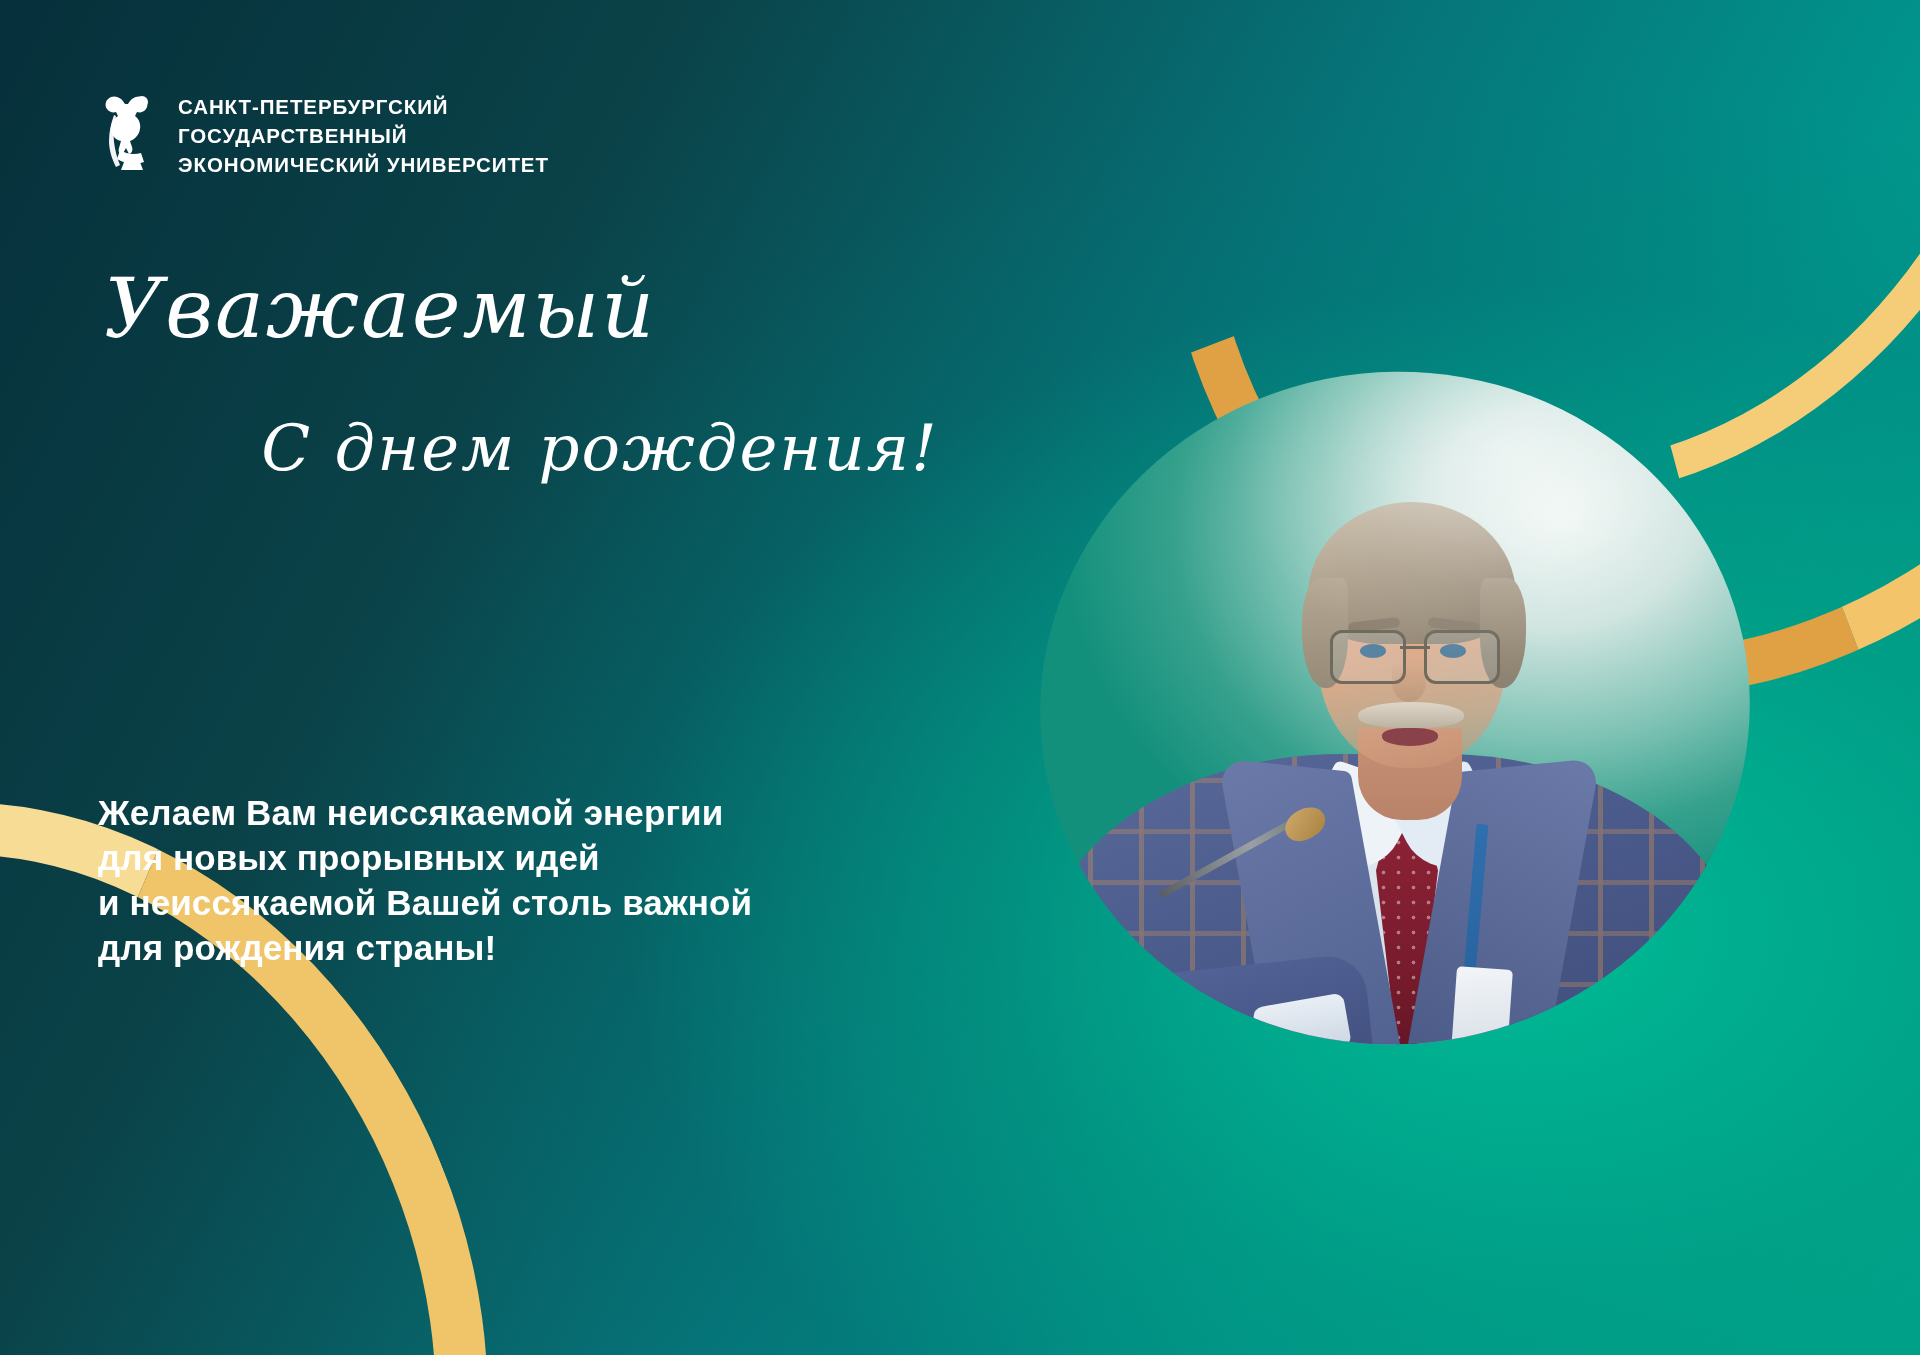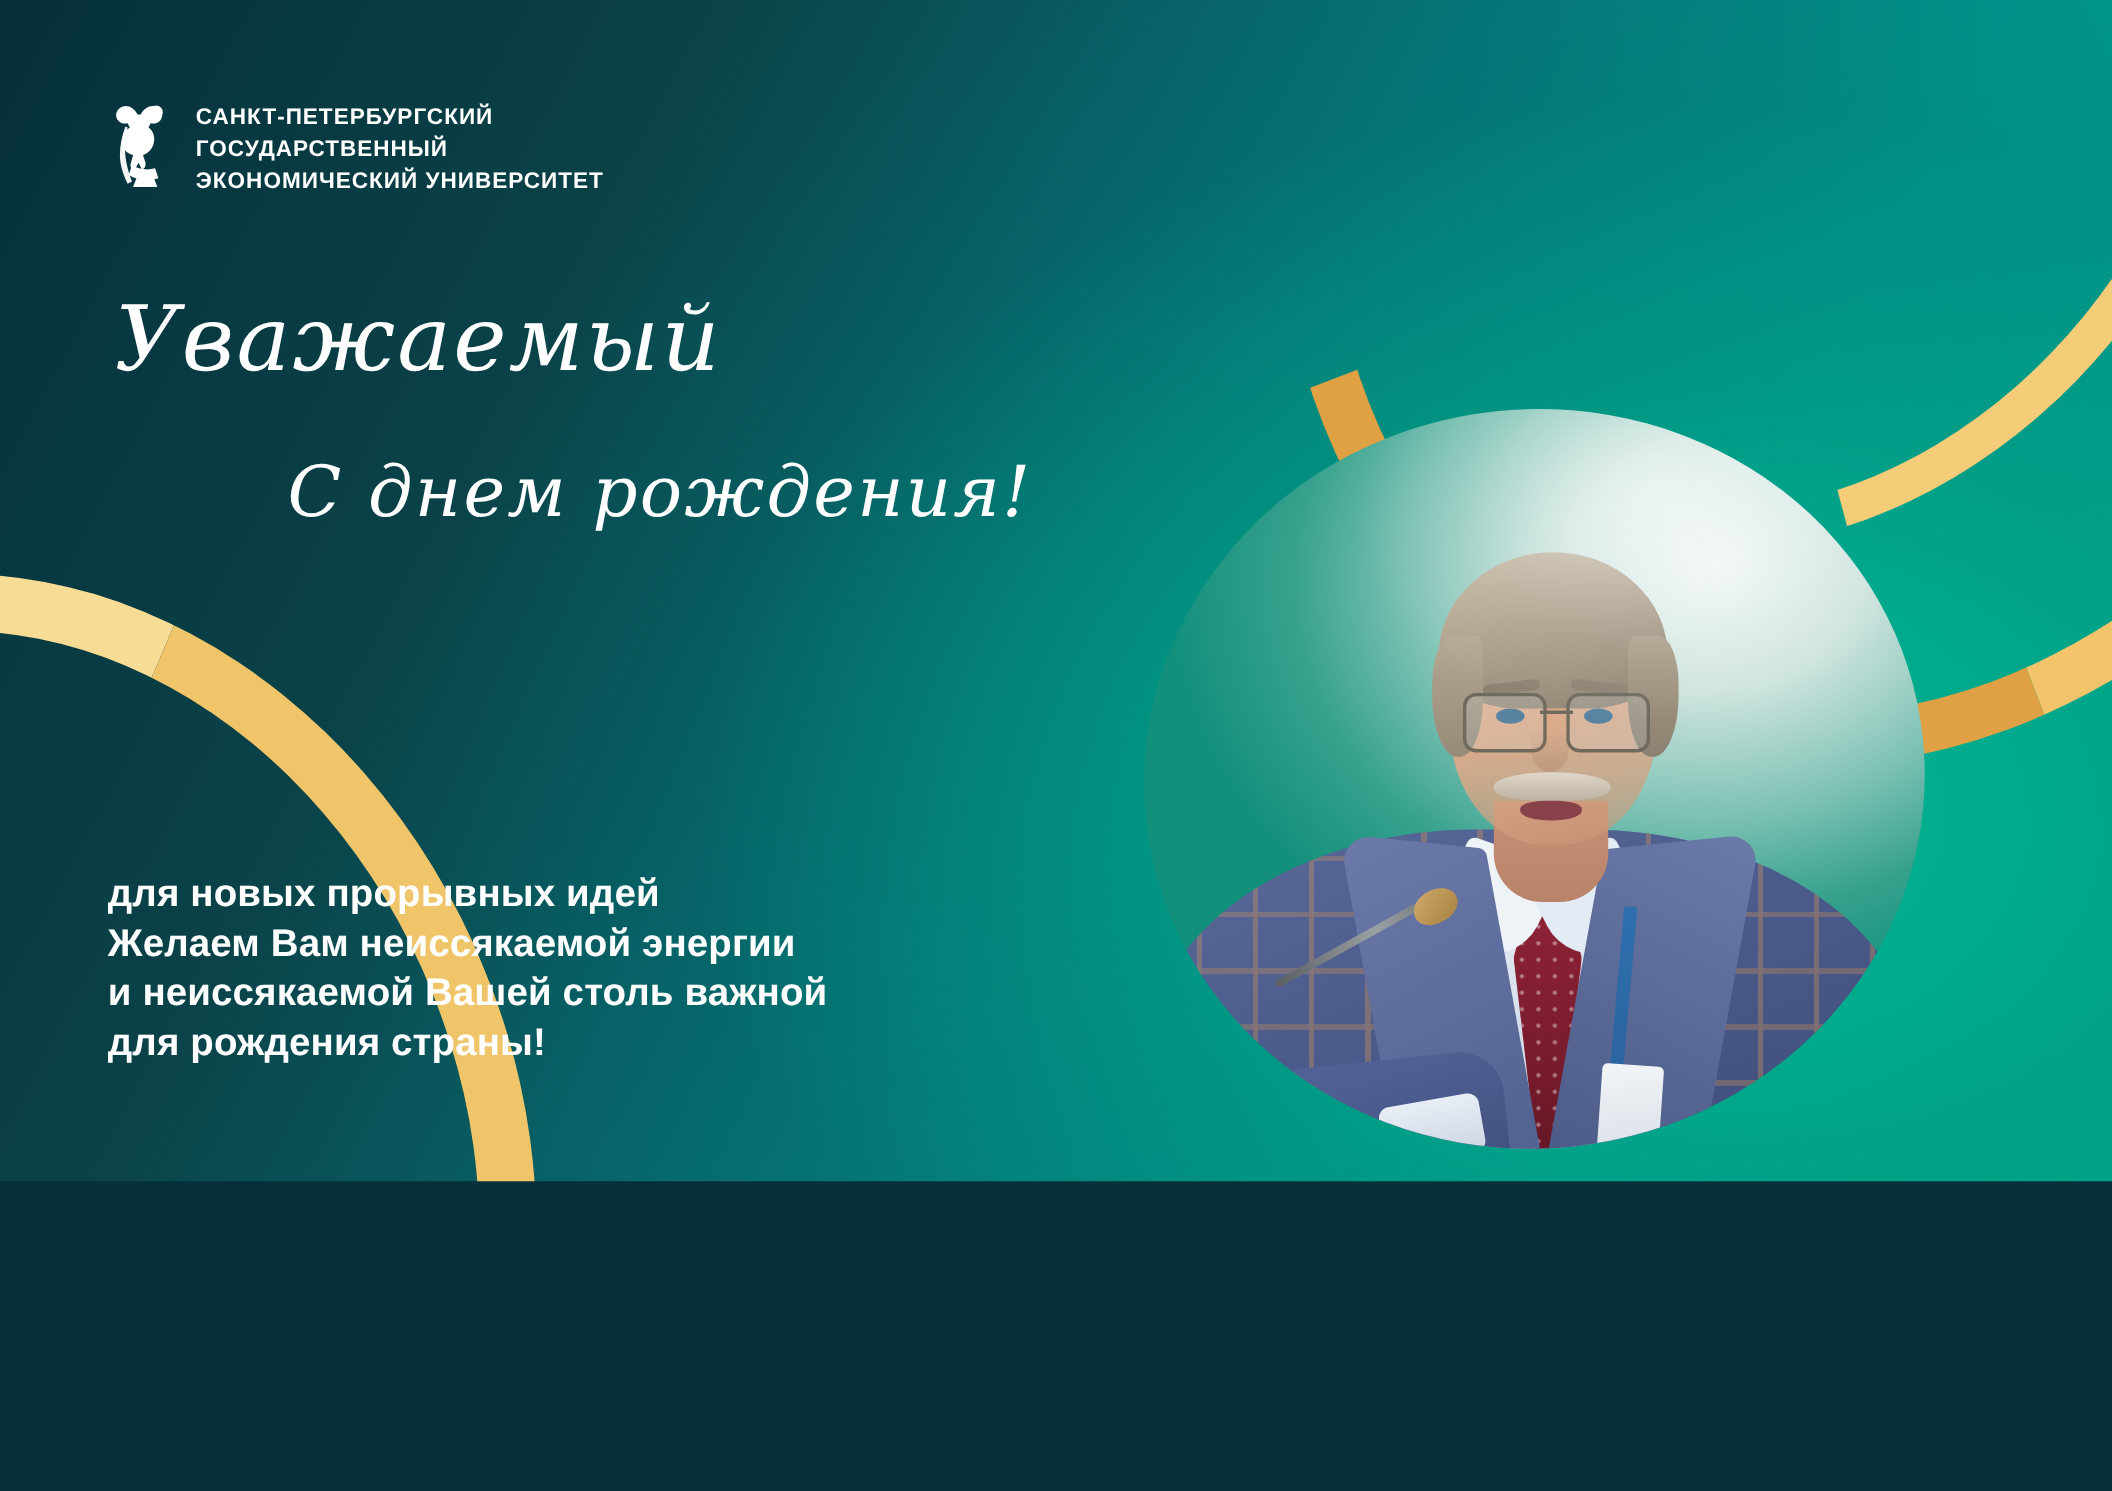--- a/index.html
+++ b/index.html
@@ -6,21 +6,21 @@
     margin: 0;
     padding: 0;
     background: #07313a;
   }
   body {
     font-family: "Liberation Sans", sans-serif;
   }
   .card {
     position: relative;
     width: 1920px;
-    height: 1074px;
+    height: 1355px;
     overflow: hidden;
     background:
       radial-gradient(ellipse 1500px 1100px at 78% 68%, rgba(0,190,150,0.95) 0%, rgba(0,160,130,0.55) 34%, rgba(0,110,105,0.18) 58%, rgba(0,0,0,0) 76%),
       linear-gradient(118deg, #06303b 0%, #0a4248 26%, #06757a 54%, #01948c 74%, #00a88f 100%);
   }
 
   
   .gold-arc {
     position: absolute;
     border-style: solid;
@@ -504,22 +504,22 @@
       <span class="logo-line">ЭКОНОМИЧЕСКИЙ УНИВЕРСИТЕТ</span>
     </span>
   </div>
 
   <div class="script-block">
     <div class="script-line script-hello">Уважаемый</div>
     <div class="script-line script-wish">С днем рождения!</div>
   </div>
 
   <div class="body-block">
+    <div class="body-line">Желаем Вам неиссякаемой энергии</div>
     <div class="body-line">для новых прорывных идей</div>
-    <div class="body-line">Желаем Вам неиссякаемой энергии</div>
     <div class="body-line">и неиссякаемой Вашей столь важной</div>
     <div class="body-line">для рождения страны!</div>
   </div>
 
   <div class="portrait-wrap">
     <div class="portrait-oval">
       <div class="portrait-inner">
         <div class="p-table"></div>
         <div class="p-shoulders"></div>
         <div class="p-plaid"></div>

